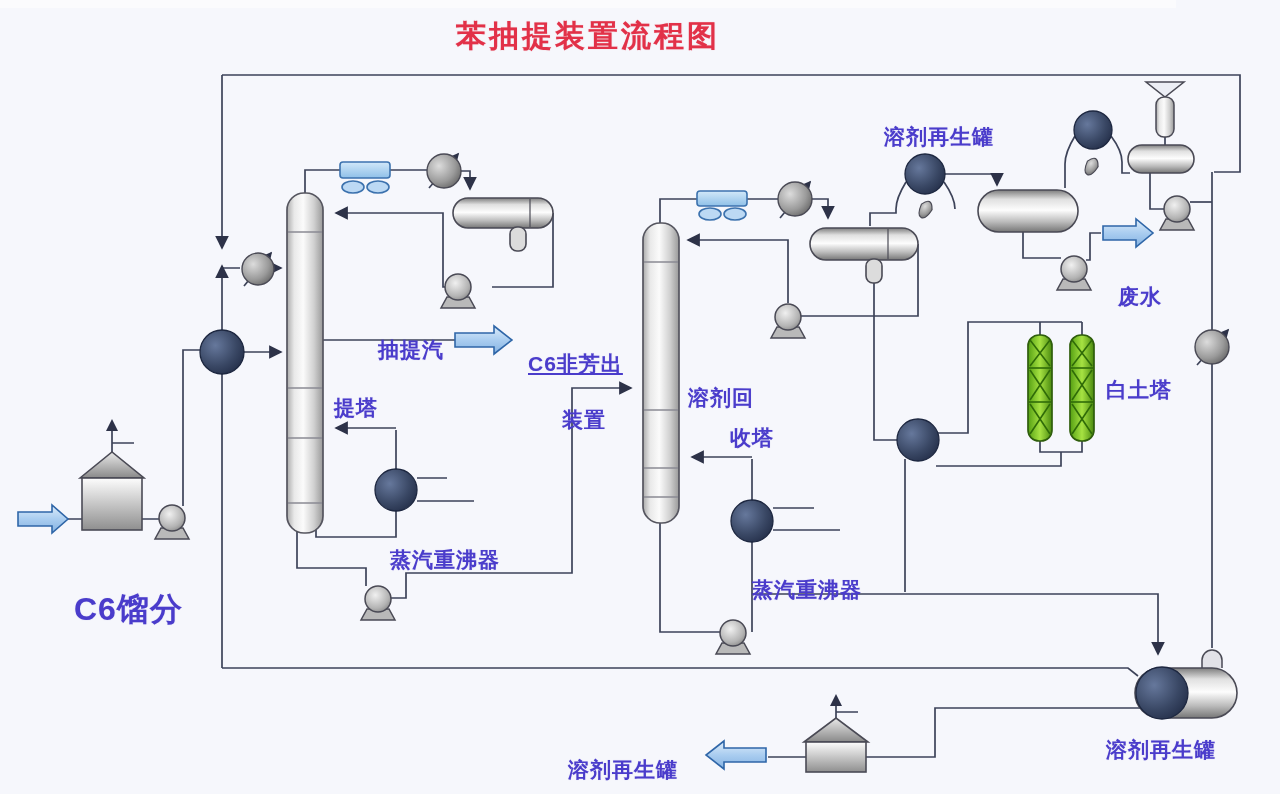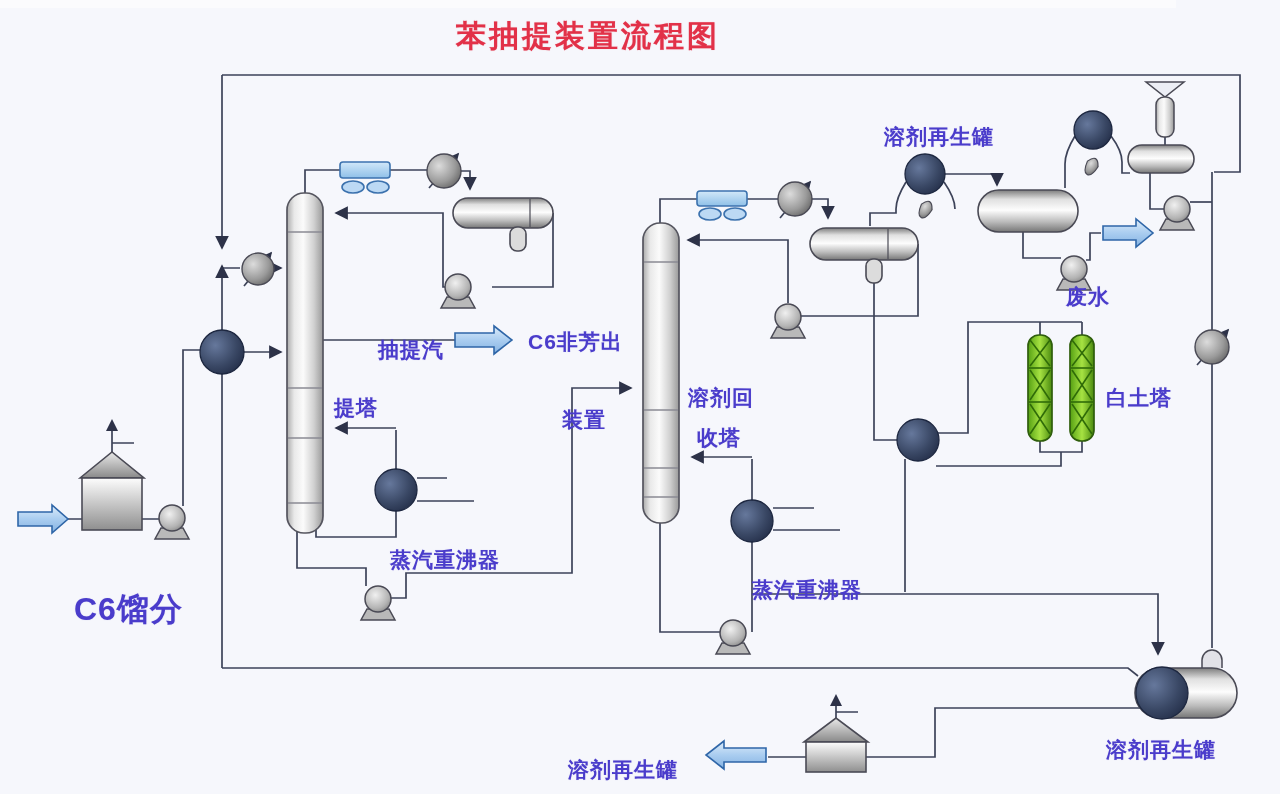--- a/index.html
+++ b/index.html
@@ -304,25 +304,25 @@
     <polygon points="1103,226 1136,226 1136,219 1153,233 1136,247 1136,240 1103,240"></polygon>
     <polygon points="766,748 724,748 724,741 706,755 724,769 724,762 766,762"></polygon>
   </g>
 </svg>
 
 <div class="title">苯抽提装置流程图</div>
 
 <div class="lbl big" style="left:74px;top:588px;">C6馏分</div>
 <div class="lbl" style="left:334px;top:336px;margin-left:44px;">抽提汽</div>
 <div class="lbl" style="left:334px;top:394px;">提塔</div>
-<div class="lbl" style="left:528px;top:328px;">C6非芳出</div>
+<div class="lbl" style="left:528px;top:350px;text-decoration:underline;">C6非芳出</div>
 <div class="lbl" style="left:562px;top:406px;">装置</div>
 <div class="lbl" style="left:688px;top:384px;">溶剂回</div>
-<div class="lbl" style="left:697px;top:424px;">收塔</div>
+<div class="lbl" style="left:730px;top:424px;">收塔</div>
 <div class="lbl" style="left:390px;top:546px;">蒸汽重沸器</div>
 <div class="lbl" style="left:752px;top:576px;">蒸汽重沸器</div>
 <div class="lbl" style="left:884px;top:123px;">溶剂再生罐</div>
-<div class="lbl" style="left:1066px;top:283px;">废水</div>
-<div class="lbl" style="left:1106px;top:384px;">白土塔</div>
+<div class="lbl" style="left:1118px;top:283px;">废水</div>
+<div class="lbl" style="left:1106px;top:376px;">白土塔</div>
 <div class="lbl" style="left:1106px;top:736px;font-family:Liberation Serif, serif;">溶剂再生罐</div>
 <div class="lbl" style="left:568px;top:756px;">溶剂再生罐</div>
 
 </div>
 
 </body></html>

